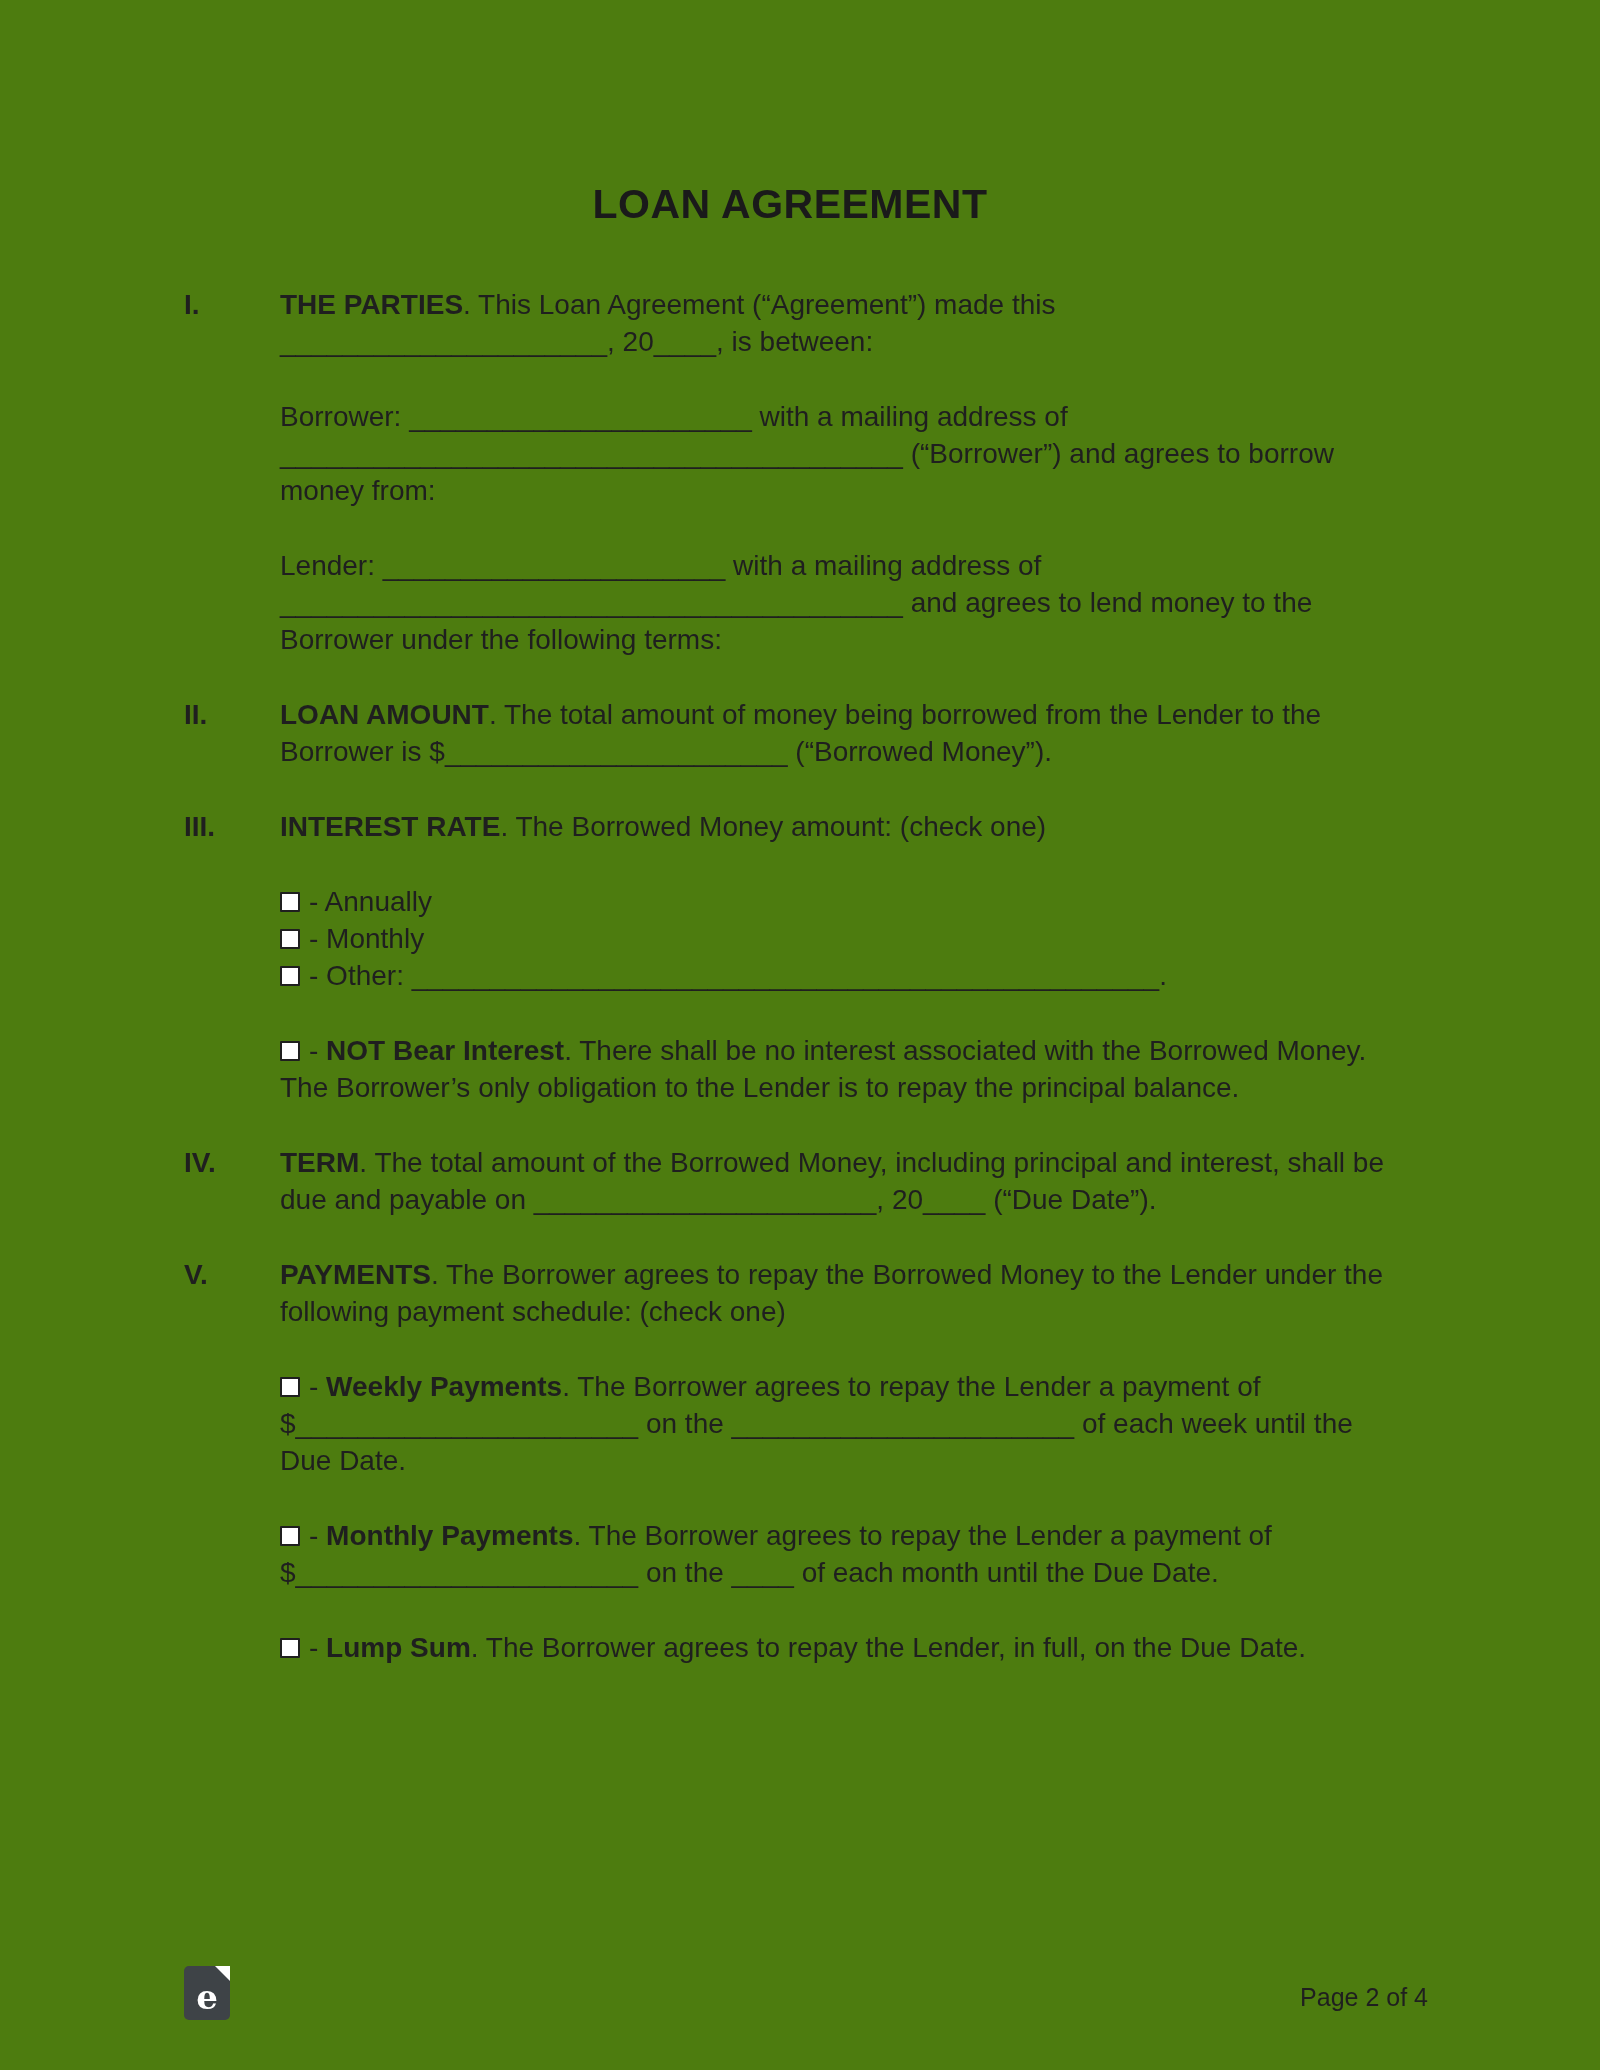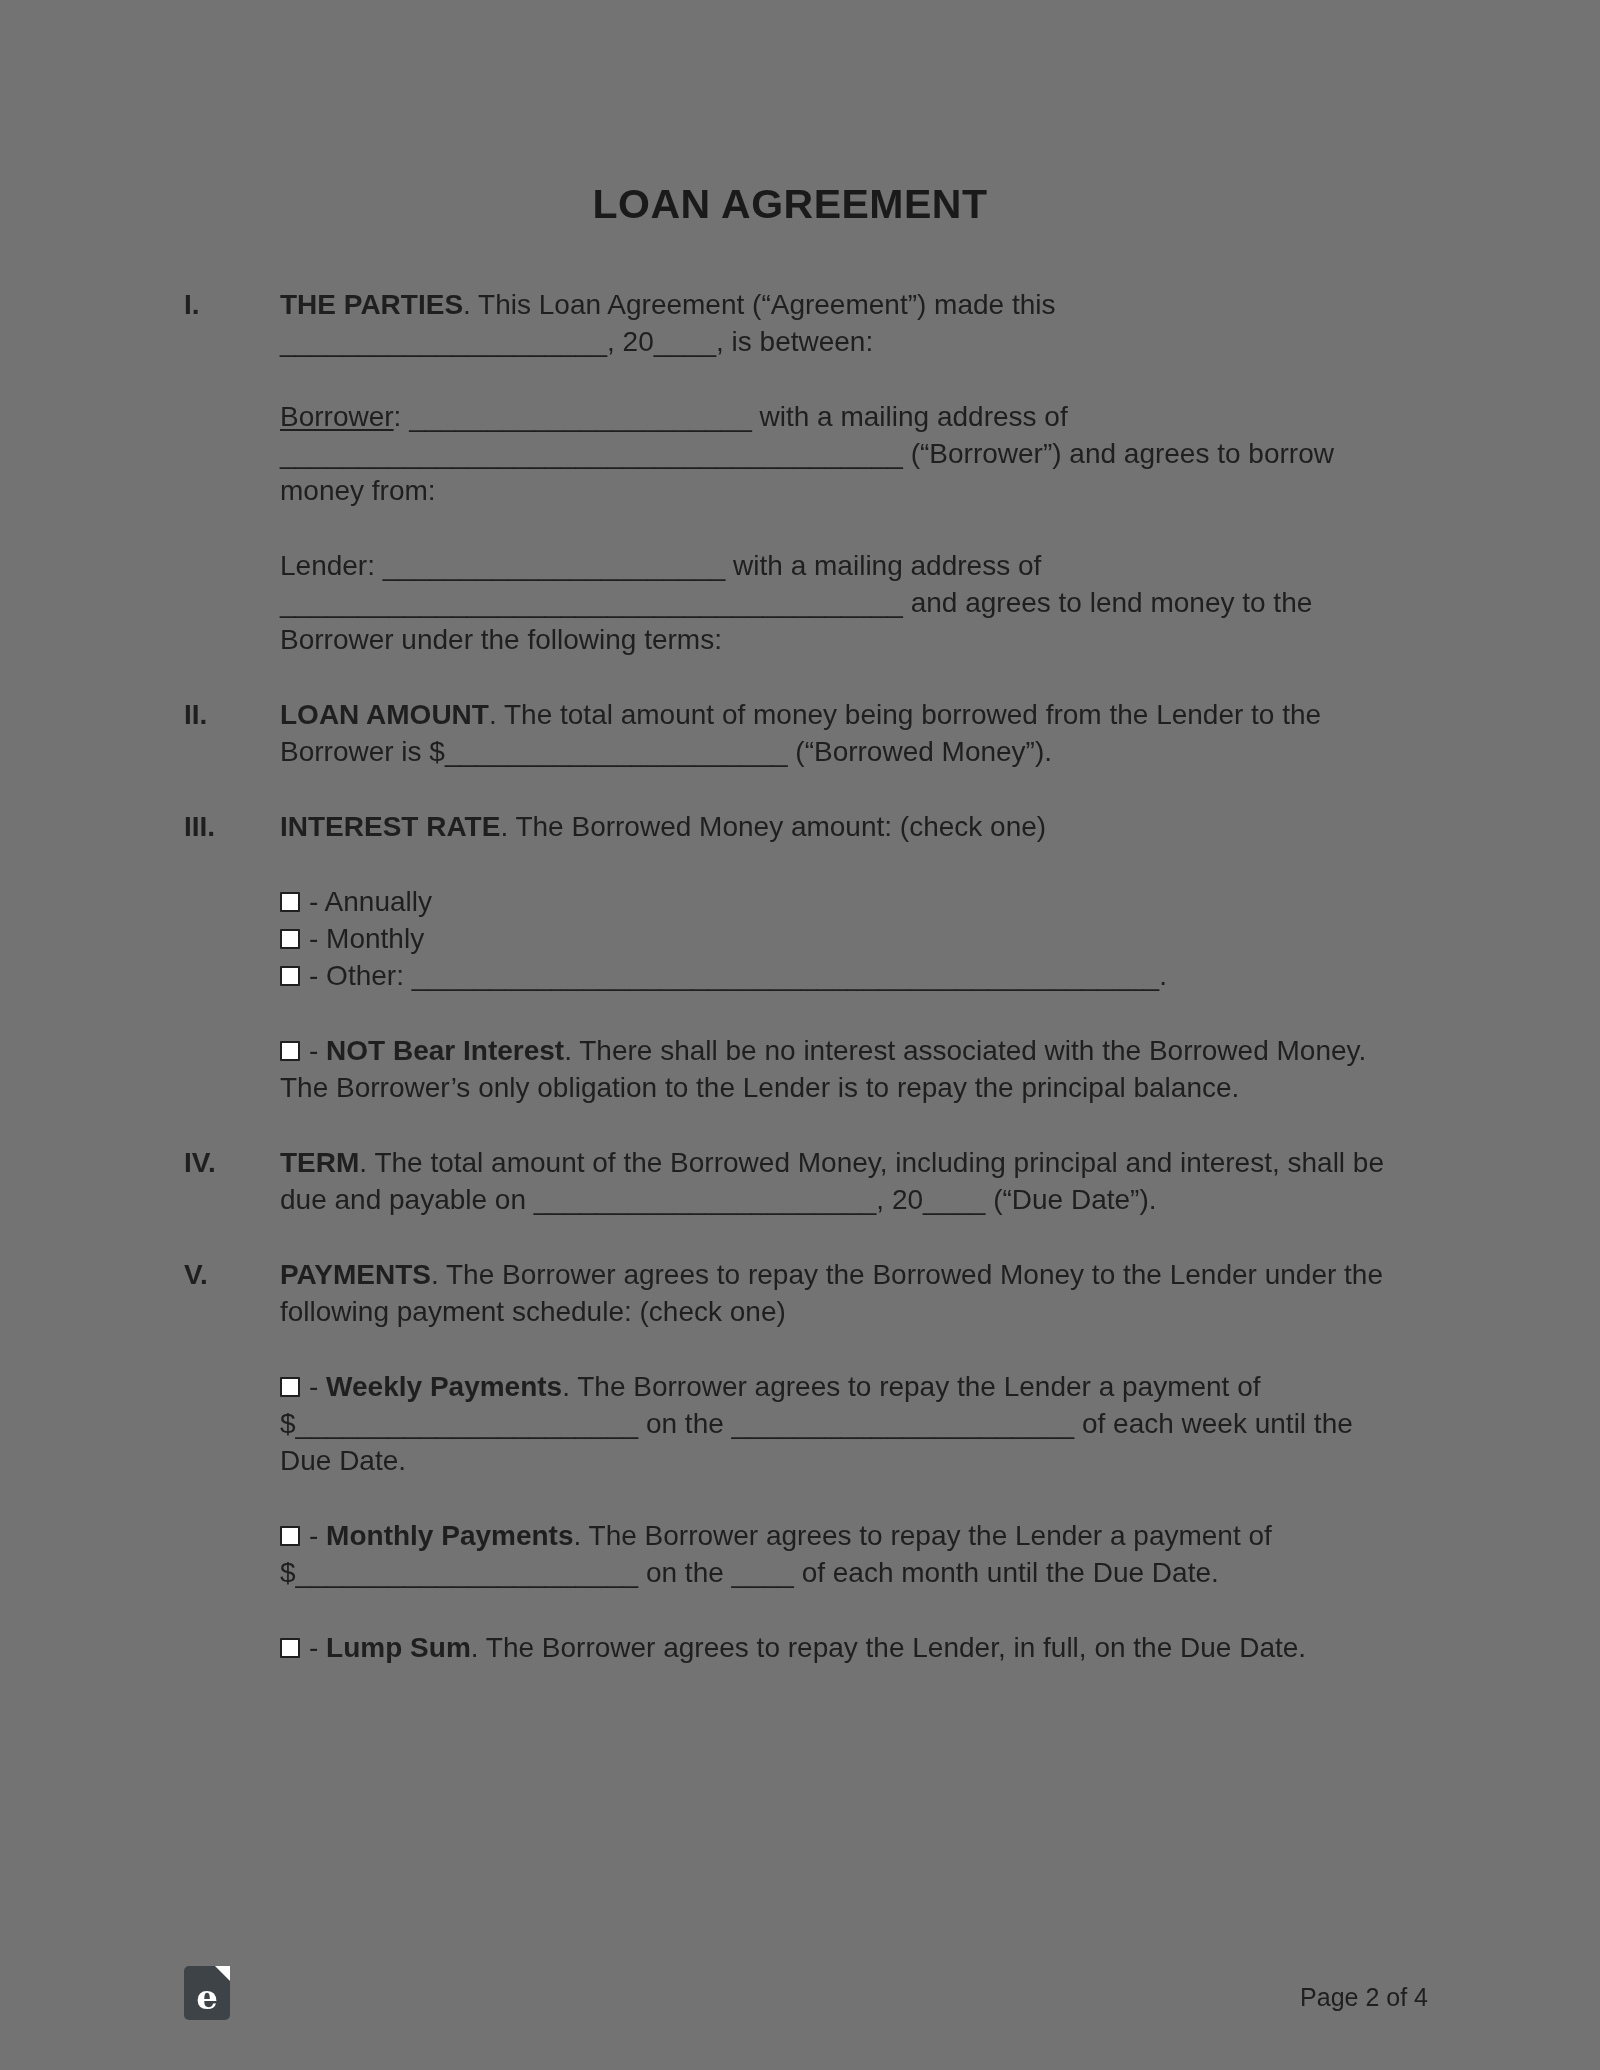--- a/index.html
+++ b/index.html
@@ -4,21 +4,21 @@
 <style>
   html, body {
     margin: 0;
     padding: 0;
     background: #ffffff;
   }
   .page {
     position: relative;
     width: 1600px;
     height: 2070px;
-    background: #737373;
+    background: #4d7c0f;
     overflow: hidden;
     box-sizing: border-box;
     padding: 180px 204px 0 184px;
     font-family: "Liberation Sans", "DejaVu Sans", sans-serif;
     font-size: 28px;
     line-height: 37px;
     color: #1f1f1f;
   }
   h1.doc-title {
     margin: 0 0 58px 0;
@@ -44,21 +44,21 @@
   }
   p.para {
     margin: 0 0 38px 0;
   }
   p.tight {
     margin-bottom: 0;
   }
   .ind1 { margin-left: 94px; }
   .ind2 { margin-left: 194px; }
   b.h { font-weight: bold; text-align: right; }
-  .ul { text-decoration: underline; text-underline-offset: 3px; }
+  .ul { text-underline-offset: 3px; }
   .cb {
     display: inline-block;
     width: 20px;
     height: 20px;
     box-sizing: border-box;
     border: 2px solid #1f1f1f;
     border-radius: 1px;
     margin-right: 9px;
     vertical-align: -1px;
     background: #ffffff;

